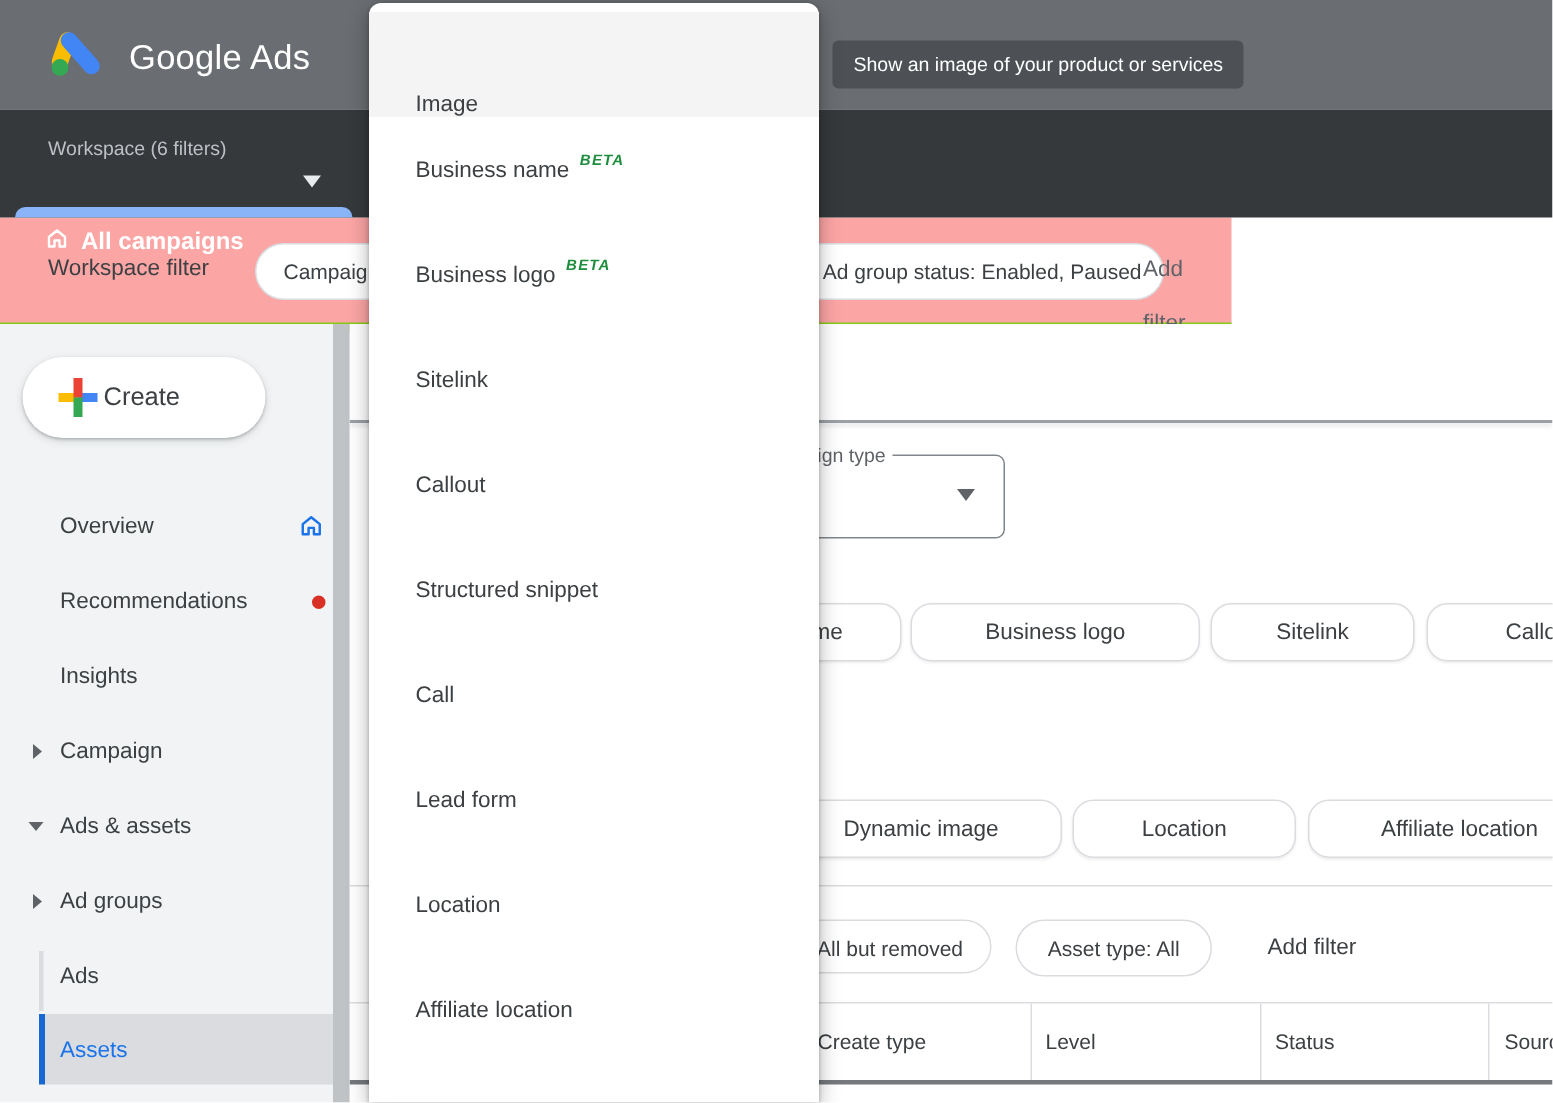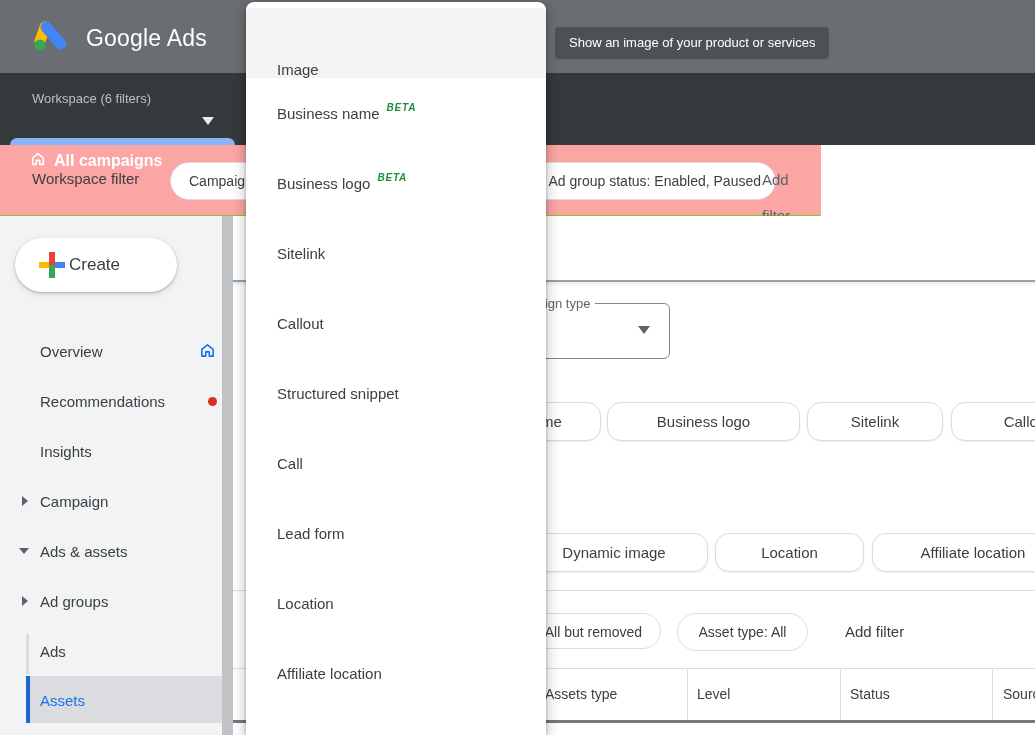--- a/index.html
+++ b/index.html
@@ -243,21 +243,21 @@
   <div class="shortcut-btn row2 btn-location">Location</div>
   <div class="shortcut-btn row2 btn-affloc">Affiliate location</div>
 
   <div class="abs divider-light"></div>
 
   <div class="chip2 chip-status">Status: All but removed</div>
   <div class="chip2 chip-assettype">Asset type: All</div>
   <div class="abs add-filter-2">Add filter</div>
 
   <div class="abs th-topline"></div>
-  <div class="th-label th-1">Assets type</div>
+  <div class="th-label th-1">Create type</div>
   <div class="th-label th-2">Level</div>
   <div class="th-label th-3">Status</div>
   <div class="th-label th-4">Source</div>
   <div class="th-sep sep-1"></div>
   <div class="th-sep sep-2"></div>
   <div class="th-sep sep-3"></div>
   <div class="abs th-bottomline"></div>
 </div>
 
 <div class="abs asset-menu">

